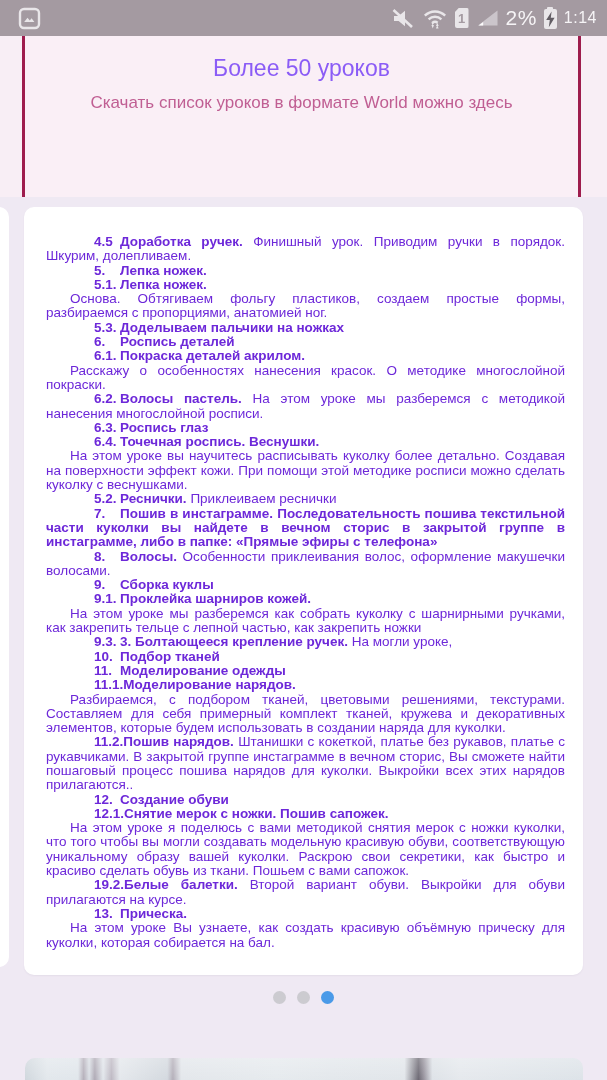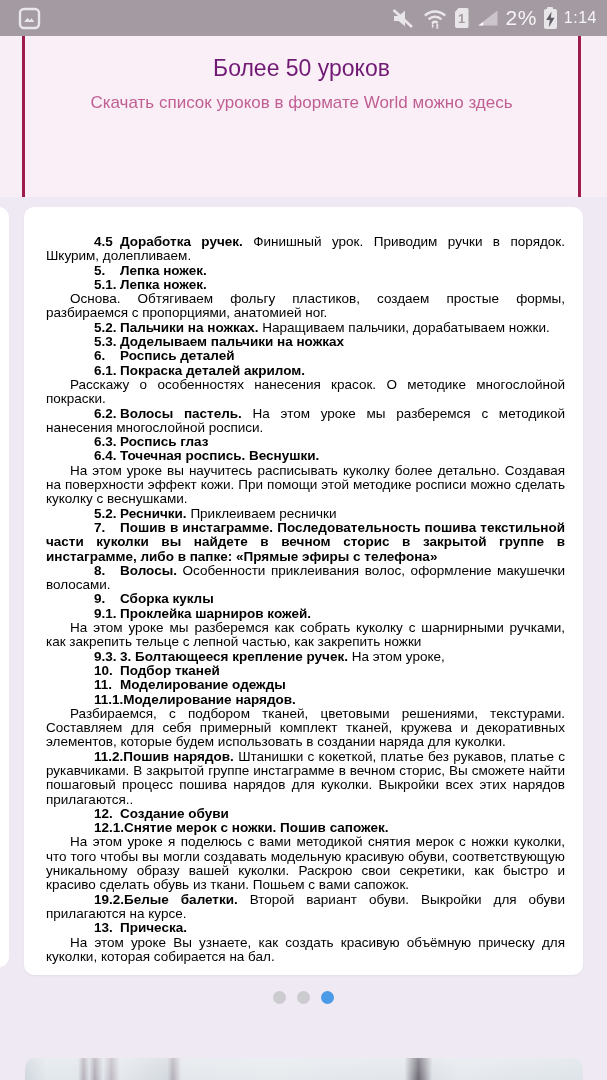--- a/index.html
+++ b/index.html
@@ -30,39 +30,39 @@
   .battery { position:relative; width:13px; height:20px; background:#e9e6e9; border-radius:2px; margin-top:2px; display:flex; align-items:center; justify-content:center; }
   .battery::before { content:""; position:absolute; top:-2px; left:3.5px; width:6px; height:2px; background:#e9e6e9; border-radius:1px 1px 0 0; }
 
   
   .header-band { position:relative; height:161px; background:#f8eef5; overflow:hidden; }
   .header-card {
     position:absolute; left:22px; top:-22px; width:559px; height:199px;
     background:#faeff6; border:3px solid #9e1c4d; border-bottom-width:5px;
     text-align:center;
   }
-  .header-title { margin-top:38px; font-size:23px; color:#701a75; }
+  .header-title { margin-top:38px; font-size:23px; color:#8b5cf6; }
   .header-subtitle {
     margin:6px auto 0; width:500px; font-size:17px; line-height:30px;
     color:#c05f93; cursor:pointer;
   }
 
   
   .body-area { position:relative; height:883px; background:#efe9f3; overflow:hidden; }
   .prev-card-edge {
     position:absolute; left:-12px; top:10px; width:21px; height:760px;
     background:#ffffff; border-radius:10px;
   }
   .lessons-card {
     position:absolute; left:24px; top:10px; width:559px; height:768px;
     background:#ffffff; border-radius:10px; overflow:hidden;
     padding:28px 18px 0 22px;
     box-shadow:0 1px 2px rgba(60,50,80,0.06);
   }
-  .doc { color:#000000; font-size:13.5px; line-height:14.3px; }
+  .doc { color:#6d28d9; font-size:13.5px; line-height:14.3px; }
   .doc p { text-align:justify; text-indent:24px; }
   .doc .num { display:inline-block; min-width:50px; font-weight:bold; }
   .doc b { font-weight:bold; }
 
   
   .dots { position:absolute; left:0; right:0; top:794px; display:flex; justify-content:center; gap:11px; }
   .dot { width:13px; height:13px; border-radius:50%; background:#cccbd0; cursor:pointer; }
   .dot.active { background:#4a9ae8; }
 
   
@@ -143,21 +143,20 @@
       <div class="doc">
 
           <p class="item"><span class="num">4.5</span><b>Доработка ручек.</b> <span>Финишный урок. Приводим ручки в порядок. Шкурим, долепливаем.</span></p>
 
           <p class="item"><span class="num">5.</span><b>Лепка ножек.</b> </p>
 
           <p class="item"><span class="num">5.1.</span><b>Лепка ножек.</b> </p>
 
           <p class="plain"> <span>Основа. Обтягиваем фольгу пластиков, создаем простые формы, разбираемся с пропорциями, анатомией ног.</span></p>
 
-          <p class="item"><span class="num">5.2.</span><b>Пальчики на ножках.</b> <span>Наращиваем пальчики, дорабатываем ножки.</span></p>
 
           <p class="item"><span class="num">5.3.</span><b>Доделываем пальчики на ножках</b> </p>
 
           <p class="item"><span class="num">6.</span><b>Роспись деталей</b> </p>
 
           <p class="item"><span class="num">6.1.</span><b>Покраска деталей акрилом.</b> </p>
 
           <p class="plain"> <span>Расскажу о особенностях нанесения красок. О методике многослойной покраски.</span></p>
 
           <p class="item"><span class="num">6.2.</span><b>Волосы пастель.</b> <span>На этом уроке мы разберемся с методикой нанесения многослойной росписи.</span></p>
@@ -174,21 +173,21 @@
 
           <p class="item"><span class="num">8.</span><b>Волосы.</b> <span>Особенности приклеивания волос, оформление макушечки волосами.</span></p>
 
           <p class="item"><span class="num">9.</span><b>Сборка куклы</b> </p>
 
           <p class="item"><span class="num">9.1.</span><b>Проклейка шарниров кожей.</b> </p>
 
 
           <p class="plain"> <span>На этом уроке мы разберемся как собрать куколку с шарнирными ручками, как закрепить тельце с лепной частью, как закрепить ножки</span></p>
 
-          <p class="item"><span class="num">9.3.</span><b>3. Болтающееся крепление ручек.</b> <span>На этом уроке,</span></p>
+          <p class="item"><span class="num">9.3.</span><b>3. Болтающееся крепление ручек.</b> <span>На могли уроке,</span></p>
 
           <p class="item"><span class="num">10.</span><b>Подбор тканей</b> </p>
 
           <p class="item"><span class="num">11.</span><b>Моделирование одежды</b> </p>
 
           <p class="item"><span class="num">11.1.</span><b>Моделирование нарядов.</b> </p>
 
           <p class="plain"> <span>Разбираемся, с подбором тканей, цветовыми решениями, текстурами. Составляем для себя примерный комплект тканей, кружева и декоративных элементов, которые будем использовать в создании наряда для куколки.</span></p>
 
           <p class="item"><span class="num">11.2.</span><b>Пошив нарядов.</b> <span>Штанишки с кокеткой, платье без рукавов, платье с рукавчиками. В закрытой группе инстаграмме в вечном сторис, Вы сможете найти пошаговый процесс пошива нарядов для куколки. Выкройки всех этих нарядов прилагаются..</span></p>

